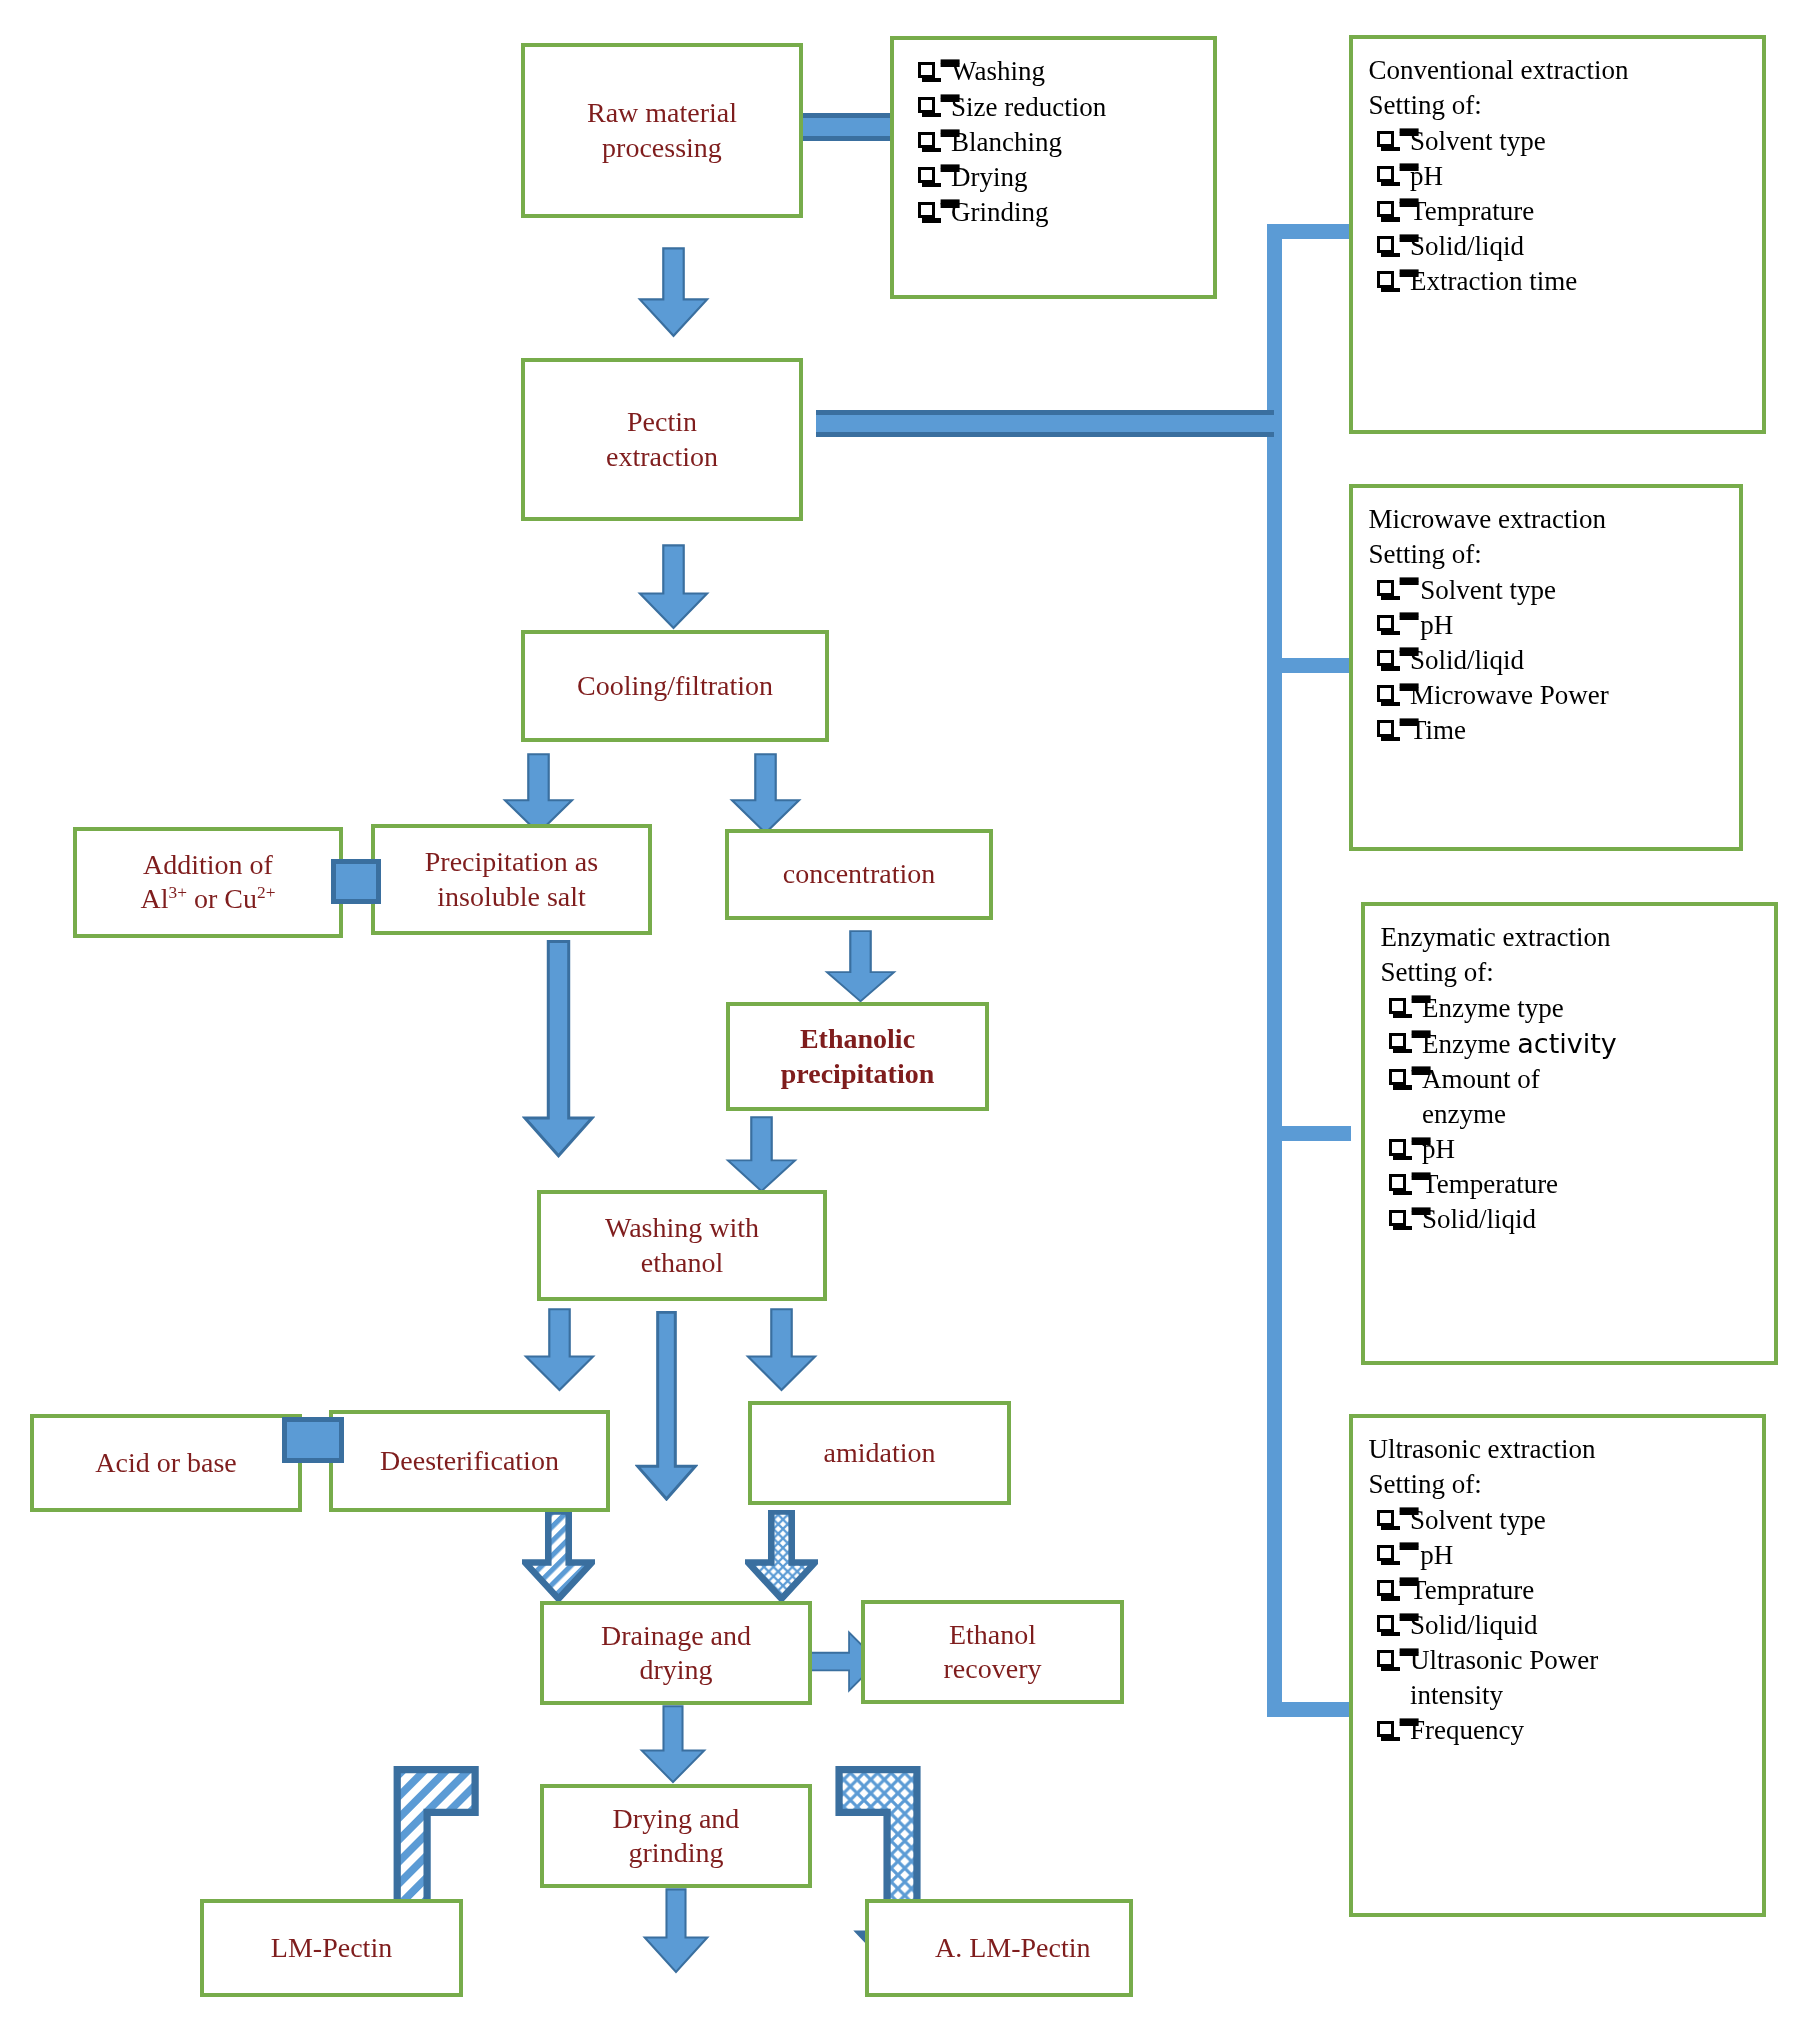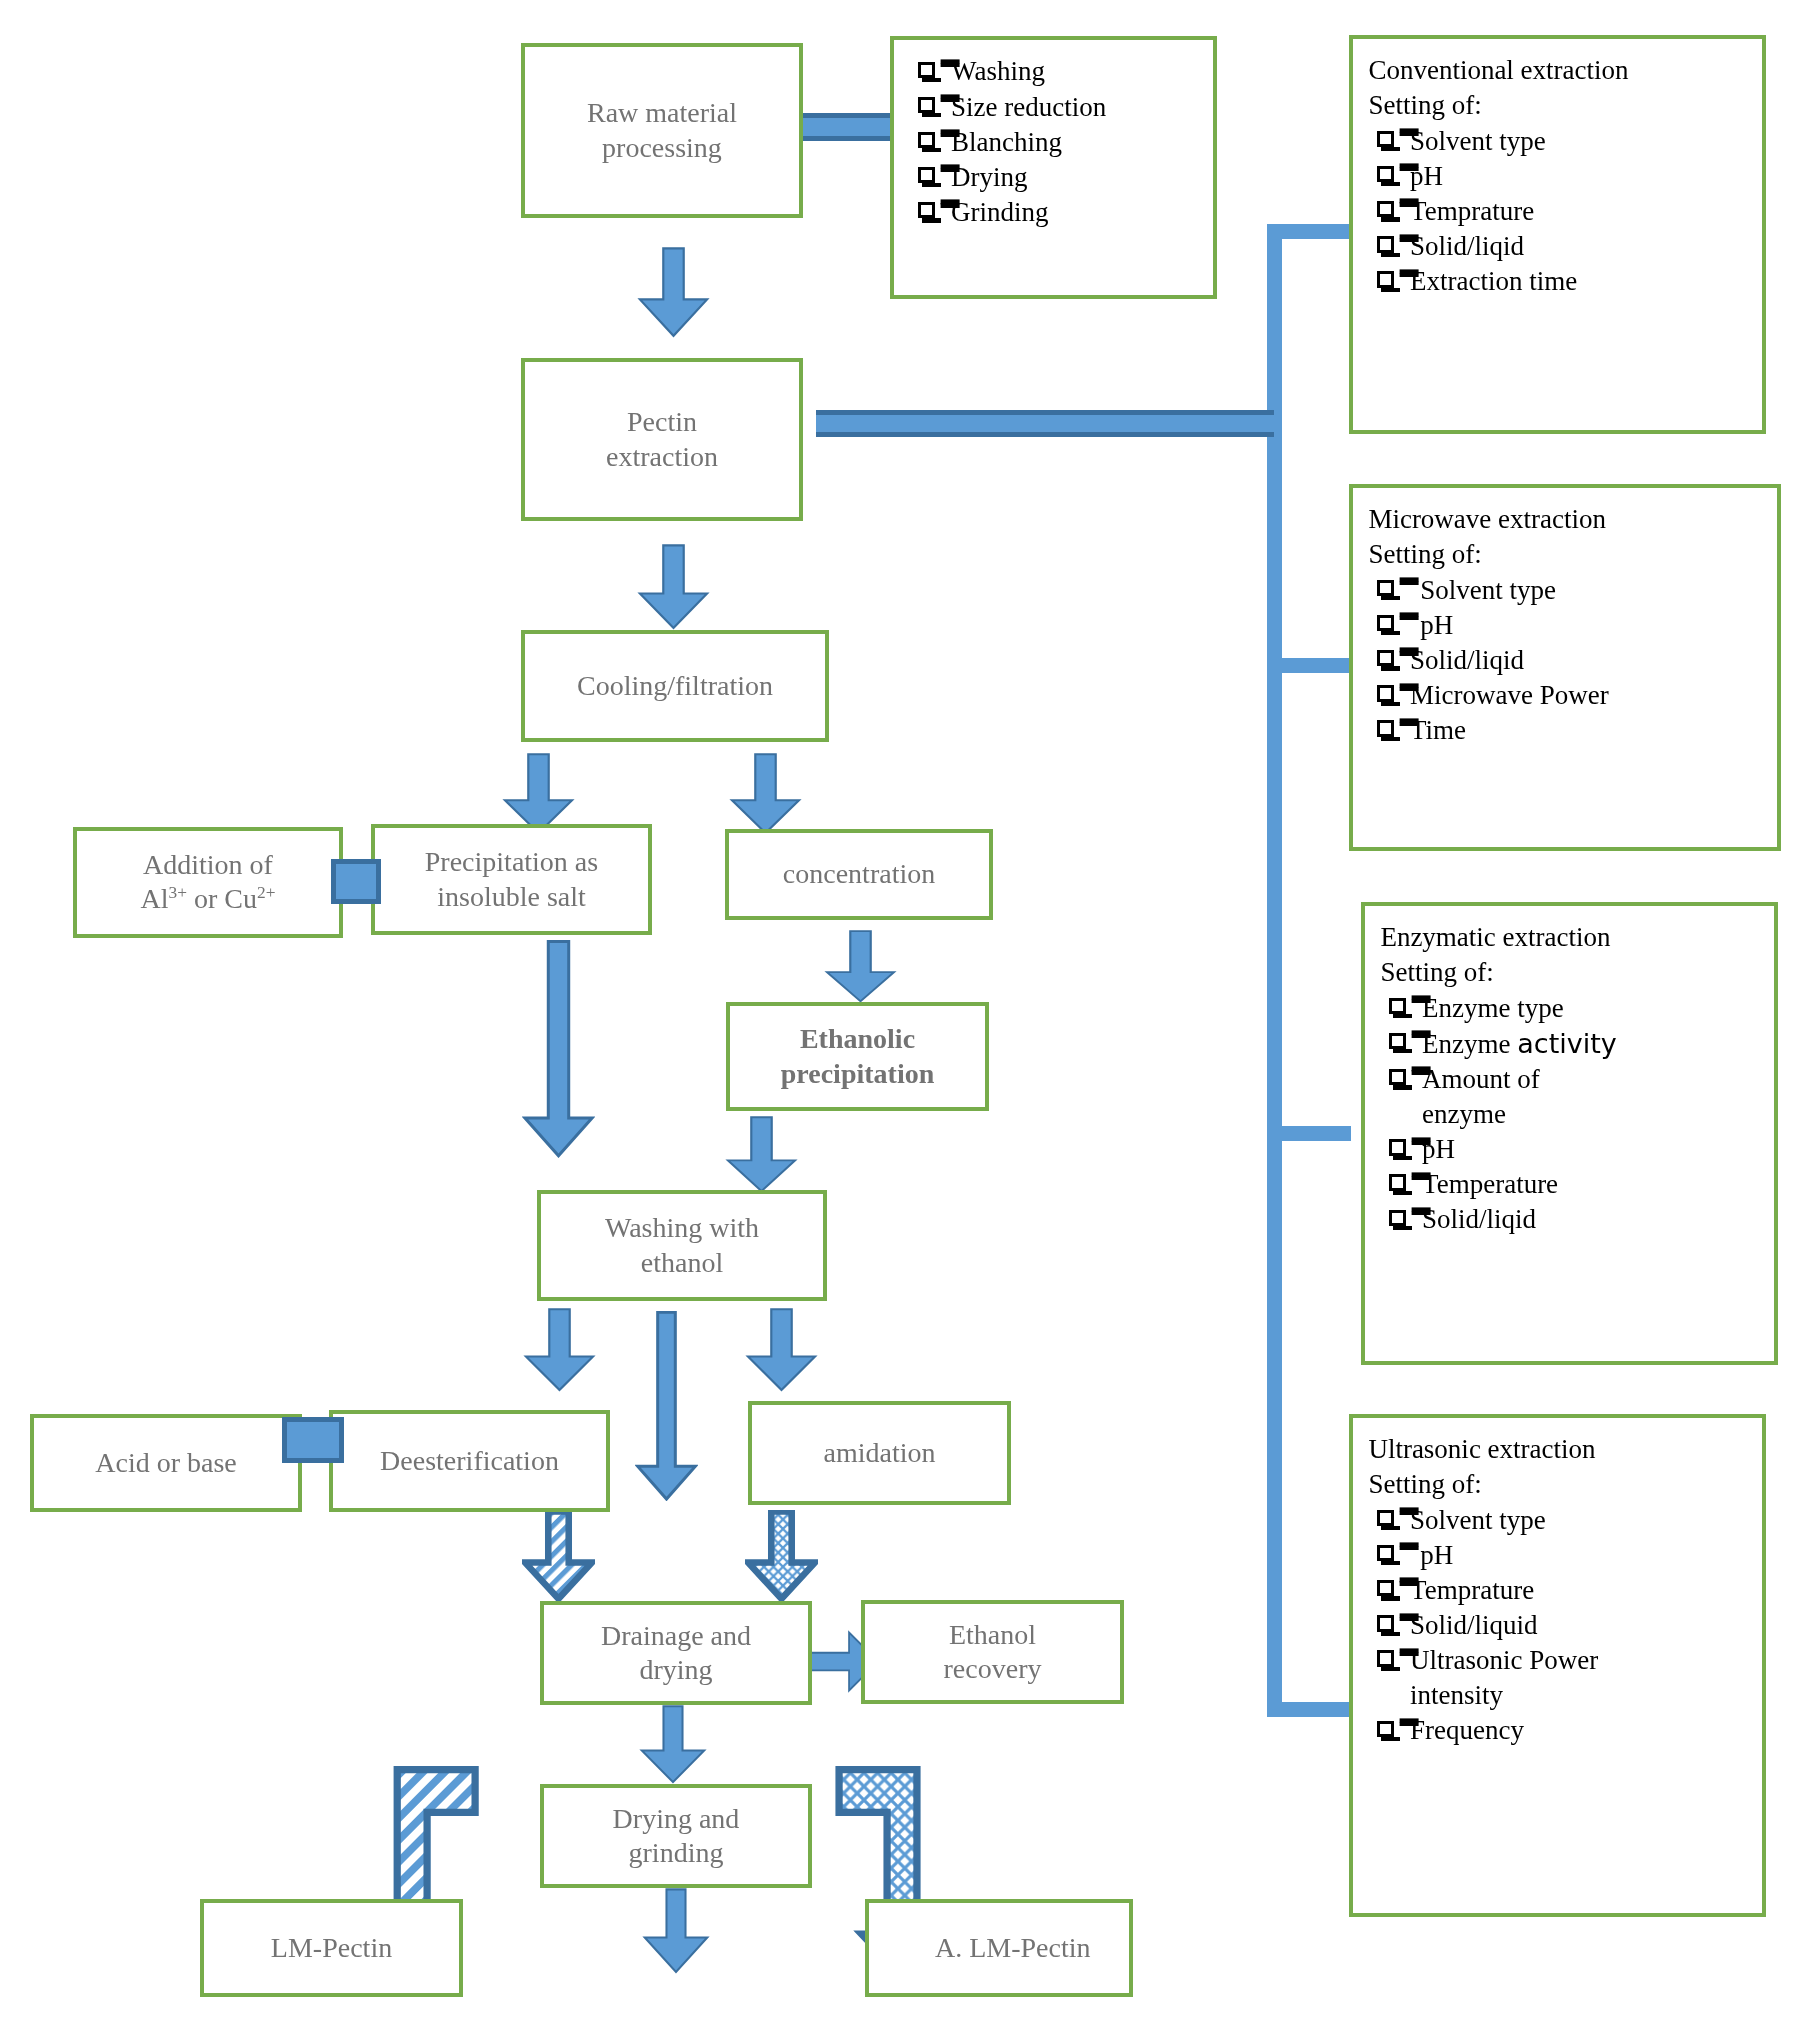--- a/index.html
+++ b/index.html
@@ -10,21 +10,21 @@
   
   .box{
     position:absolute;
     box-sizing:border-box;
     border:4.1px solid #77ac4b;
     background:#ffffff;
     display:flex;
     align-items:center;
     justify-content:center;
     text-align:center;
-    color:#737373;
+    color:#7f1d1d;
     font-family:"Liberation Serif", serif;
     font-size:28px;
     line-height:1.22;
     padding:2.7px 4.5px;
     z-index:5;
   }
   .box .txt{display:block;width:100%;}
 
   
   .panel{
@@ -354,21 +354,21 @@
           <span class="cb"></span>
           <span class="lbl">Solid/liqid</span>
         </li>
       <li>
           <span class="cb"></span>
           <span class="lbl">Extraction time</span>
         </li>
     </ul>
   </div>
 
-  <div class="panel" style="left:1349px;top:484px;width:432px;height:367px;">
+  <div class="panel" style="left:1349px;top:484px;width:394px;height:367px;">
     <span class="phead">Microwave extraction
 Setting of:</span>
     <ul>
       <li class="indent">
           <span class="cb"></span>
           <span class="lbl">Solvent type</span>
         </li>
       <li class="indent">
           <span class="cb"></span>
           <span class="lbl">pH</span>

